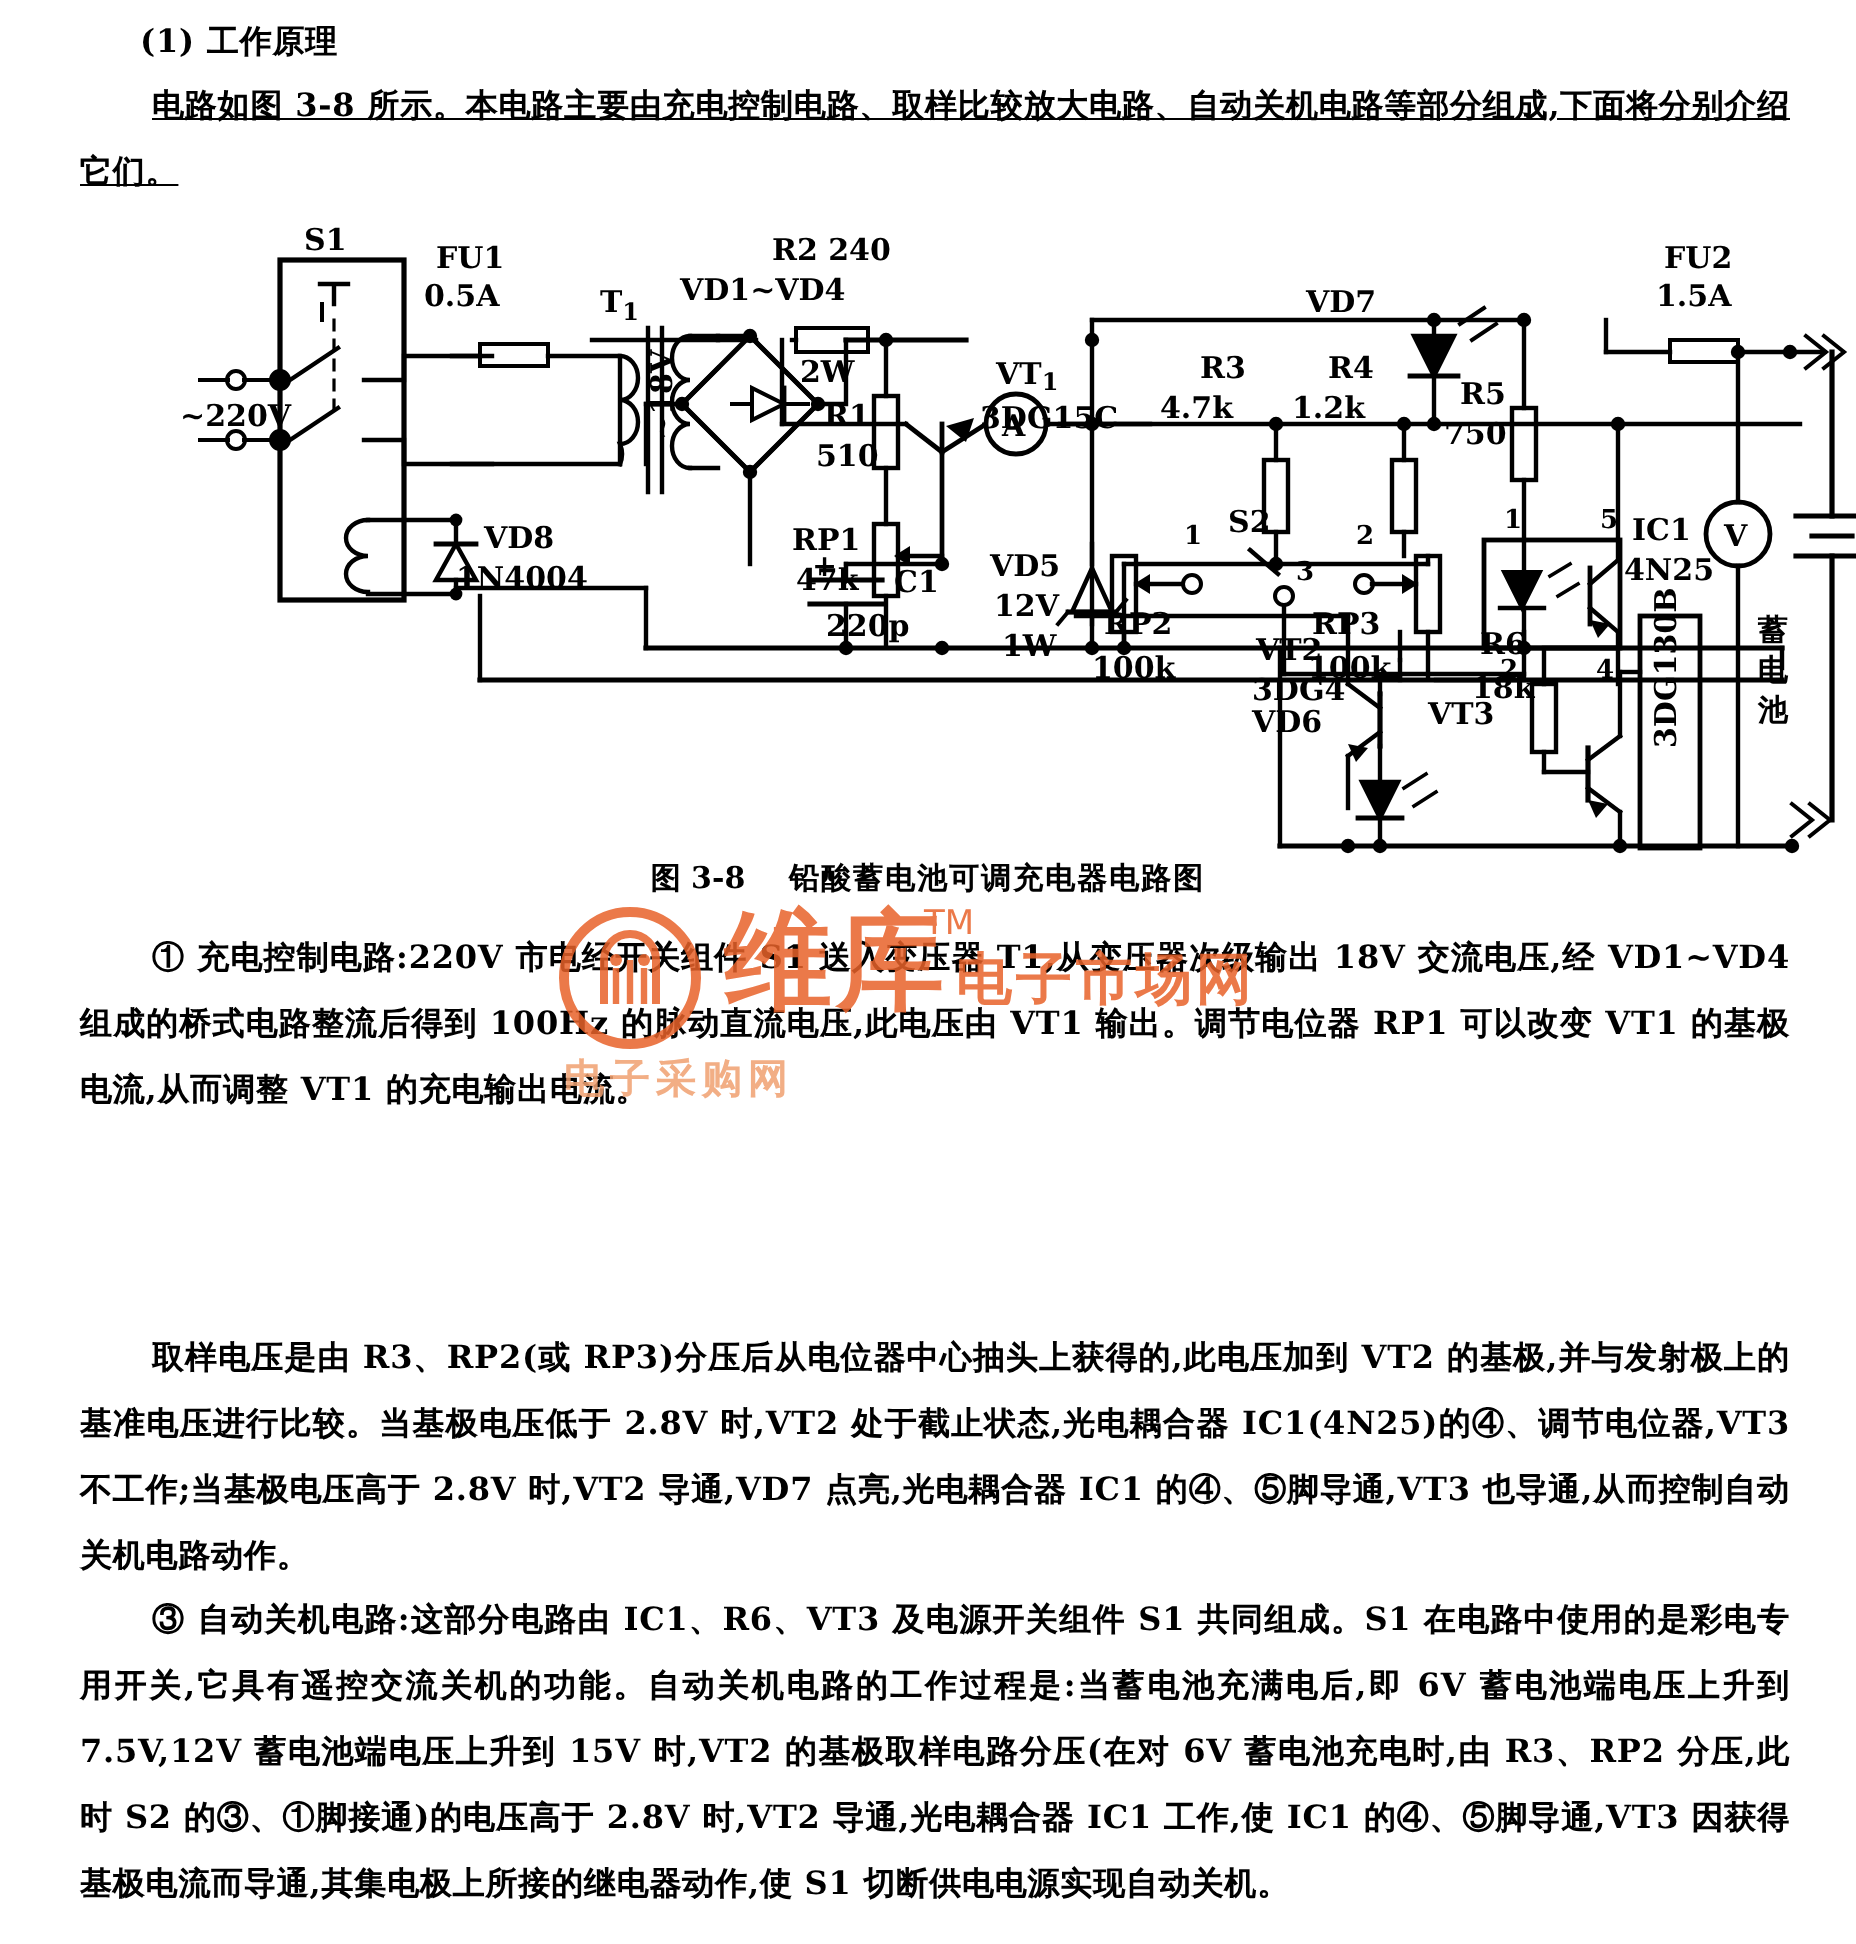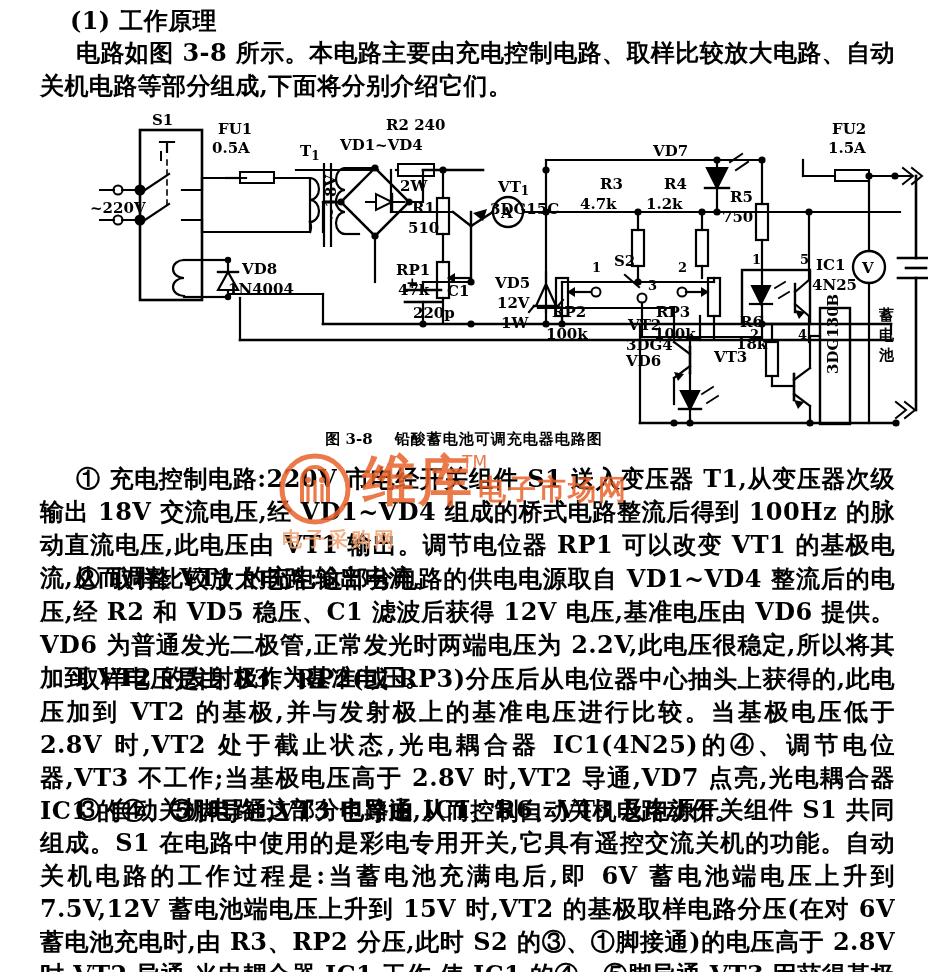--- a/index.html
+++ b/index.html
@@ -10,29 +10,29 @@
     font-family:"DejaVu Serif","Liberation Serif",serif;
     color:#000;
     overflow:hidden;
     position:relative;
   }
   .page{position:relative;width:928px;height:972px;}
 
   
   .para{
     position:absolute;
-    font-size:24px;
+    font-size:16px;
     line-height:33px;
     letter-spacing:0.4px;
     text-align:justify;
     text-justify:inter-ideograph;
     font-weight:600;
   }
   .p-head{left:70px;top:4px;width:400px;}
-  .p-intro{left:40px;top:36px;width:855px;text-indent:36px;}
+  .p-intro{left:40px;top:36px;width:855px;text-indent:36px;text-decoration:underline;}
   .p1{left:40px;top:462px;width:855px;text-indent:36px;}
   .p2{left:40px;top:562px;width:855px;text-indent:36px;}
   .p3{left:40px;top:662px;width:855px;text-indent:36px;}
   .p4{left:40px;top:793px;width:855px;text-indent:36px;}
 
   .caption{
     position:absolute;left:0;top:430px;width:928px;
     text-align:center;font-size:15px;font-weight:700;letter-spacing:1px;
   }
   .caption .cap-num{letter-spacing:0px;}
@@ -405,21 +405,20 @@
       <text class="lbl-cn" x="879" y="248">池</text>
     </g>
   </svg>
   </div>
 
   <div class="caption">
     <span class="cap-num">图 3-8</span><span class="cap-gap"></span><span>铅酸蓄电池可调充电器电路图</span>
   </div>
 
   <div class="para p1">① 充电控制电路:220V 市电经开关组件 S1 送入变压器 T1,从变压器次级输出 18V 交流电压,经 VD1~VD4 组成的桥式电路整流后得到 100Hz 的脉动直流电压,此电压由 VT1 输出。调节电位器 RP1 可以改变 VT1 的基极电流,从而调整 VT1 的充电输出电流。</div>
-  <div class="para p2">② 取样比较放大电路:这部分电路的供电电源取自 VD1~VD4 整流后的电压,经 R2 和 VD5 稳压、C1 滤波后获得 12V 电压,基准电压由 VD6 提供。VD6 为普通发光二极管,正常发光时两端电压为 2.2V,此电压很稳定,所以将其加到 VT2 的发射极作为基准电压。</div>
   <div class="para p3">取样电压是由 R3、RP2(或 RP3)分压后从电位器中心抽头上获得的,此电压加到 VT2 的基极,并与发射极上的基准电压进行比较。当基极电压低于 2.8V 时,VT2 处于截止状态,光电耦合器 IC1(4N25)的④、调节电位器,VT3 不工作;当基极电压高于 2.8V 时,VT2 导通,VD7 点亮,光电耦合器 IC1 的④、⑤脚导通,VT3 也导通,从而控制自动关机电路动作。</div>
   <div class="para p4">③ 自动关机电路:这部分电路由 IC1、R6、VT3 及电源开关组件 S1 共同组成。S1 在电路中使用的是彩电专用开关,它具有遥控交流关机的功能。自动关机电路的工作过程是:当蓄电池充满电后,即 6V 蓄电池端电压上升到 7.5V,12V 蓄电池端电压上升到 15V 时,VT2 的基极取样电路分压(在对 6V 蓄电池充电时,由 R3、RP2 分压,此时 S2 的③、①脚接通)的电压高于 2.8V 时,VT2 导通,光电耦合器 IC1 工作,使 IC1 的④、⑤脚导通,VT3 因获得基极电流而导通,其集电极上所接的继电器动作,使 S1 切断供电电源实现自动关机。</div>
 
   <div class="watermark">
     <svg class="wm-logo" width="74" height="74" viewBox="0 0 74 74">
       <circle cx="37" cy="37" r="33" fill="none" stroke="#e8622a" stroke-width="5"></circle>
       <path d="M24 50 v-22 a13 13 0 0 1 26 0 v22" fill="none" stroke="#e8622a" stroke-width="4"></path>
       <path d="M30 50 v-18 M37 50 v-22 M44 50 v-18" stroke="#e8622a" stroke-width="3.2" fill="none"></path>
       <circle cx="30" cy="28" r="3" fill="#e8622a"></circle>
       <circle cx="44" cy="28" r="3" fill="#e8622a"></circle>

